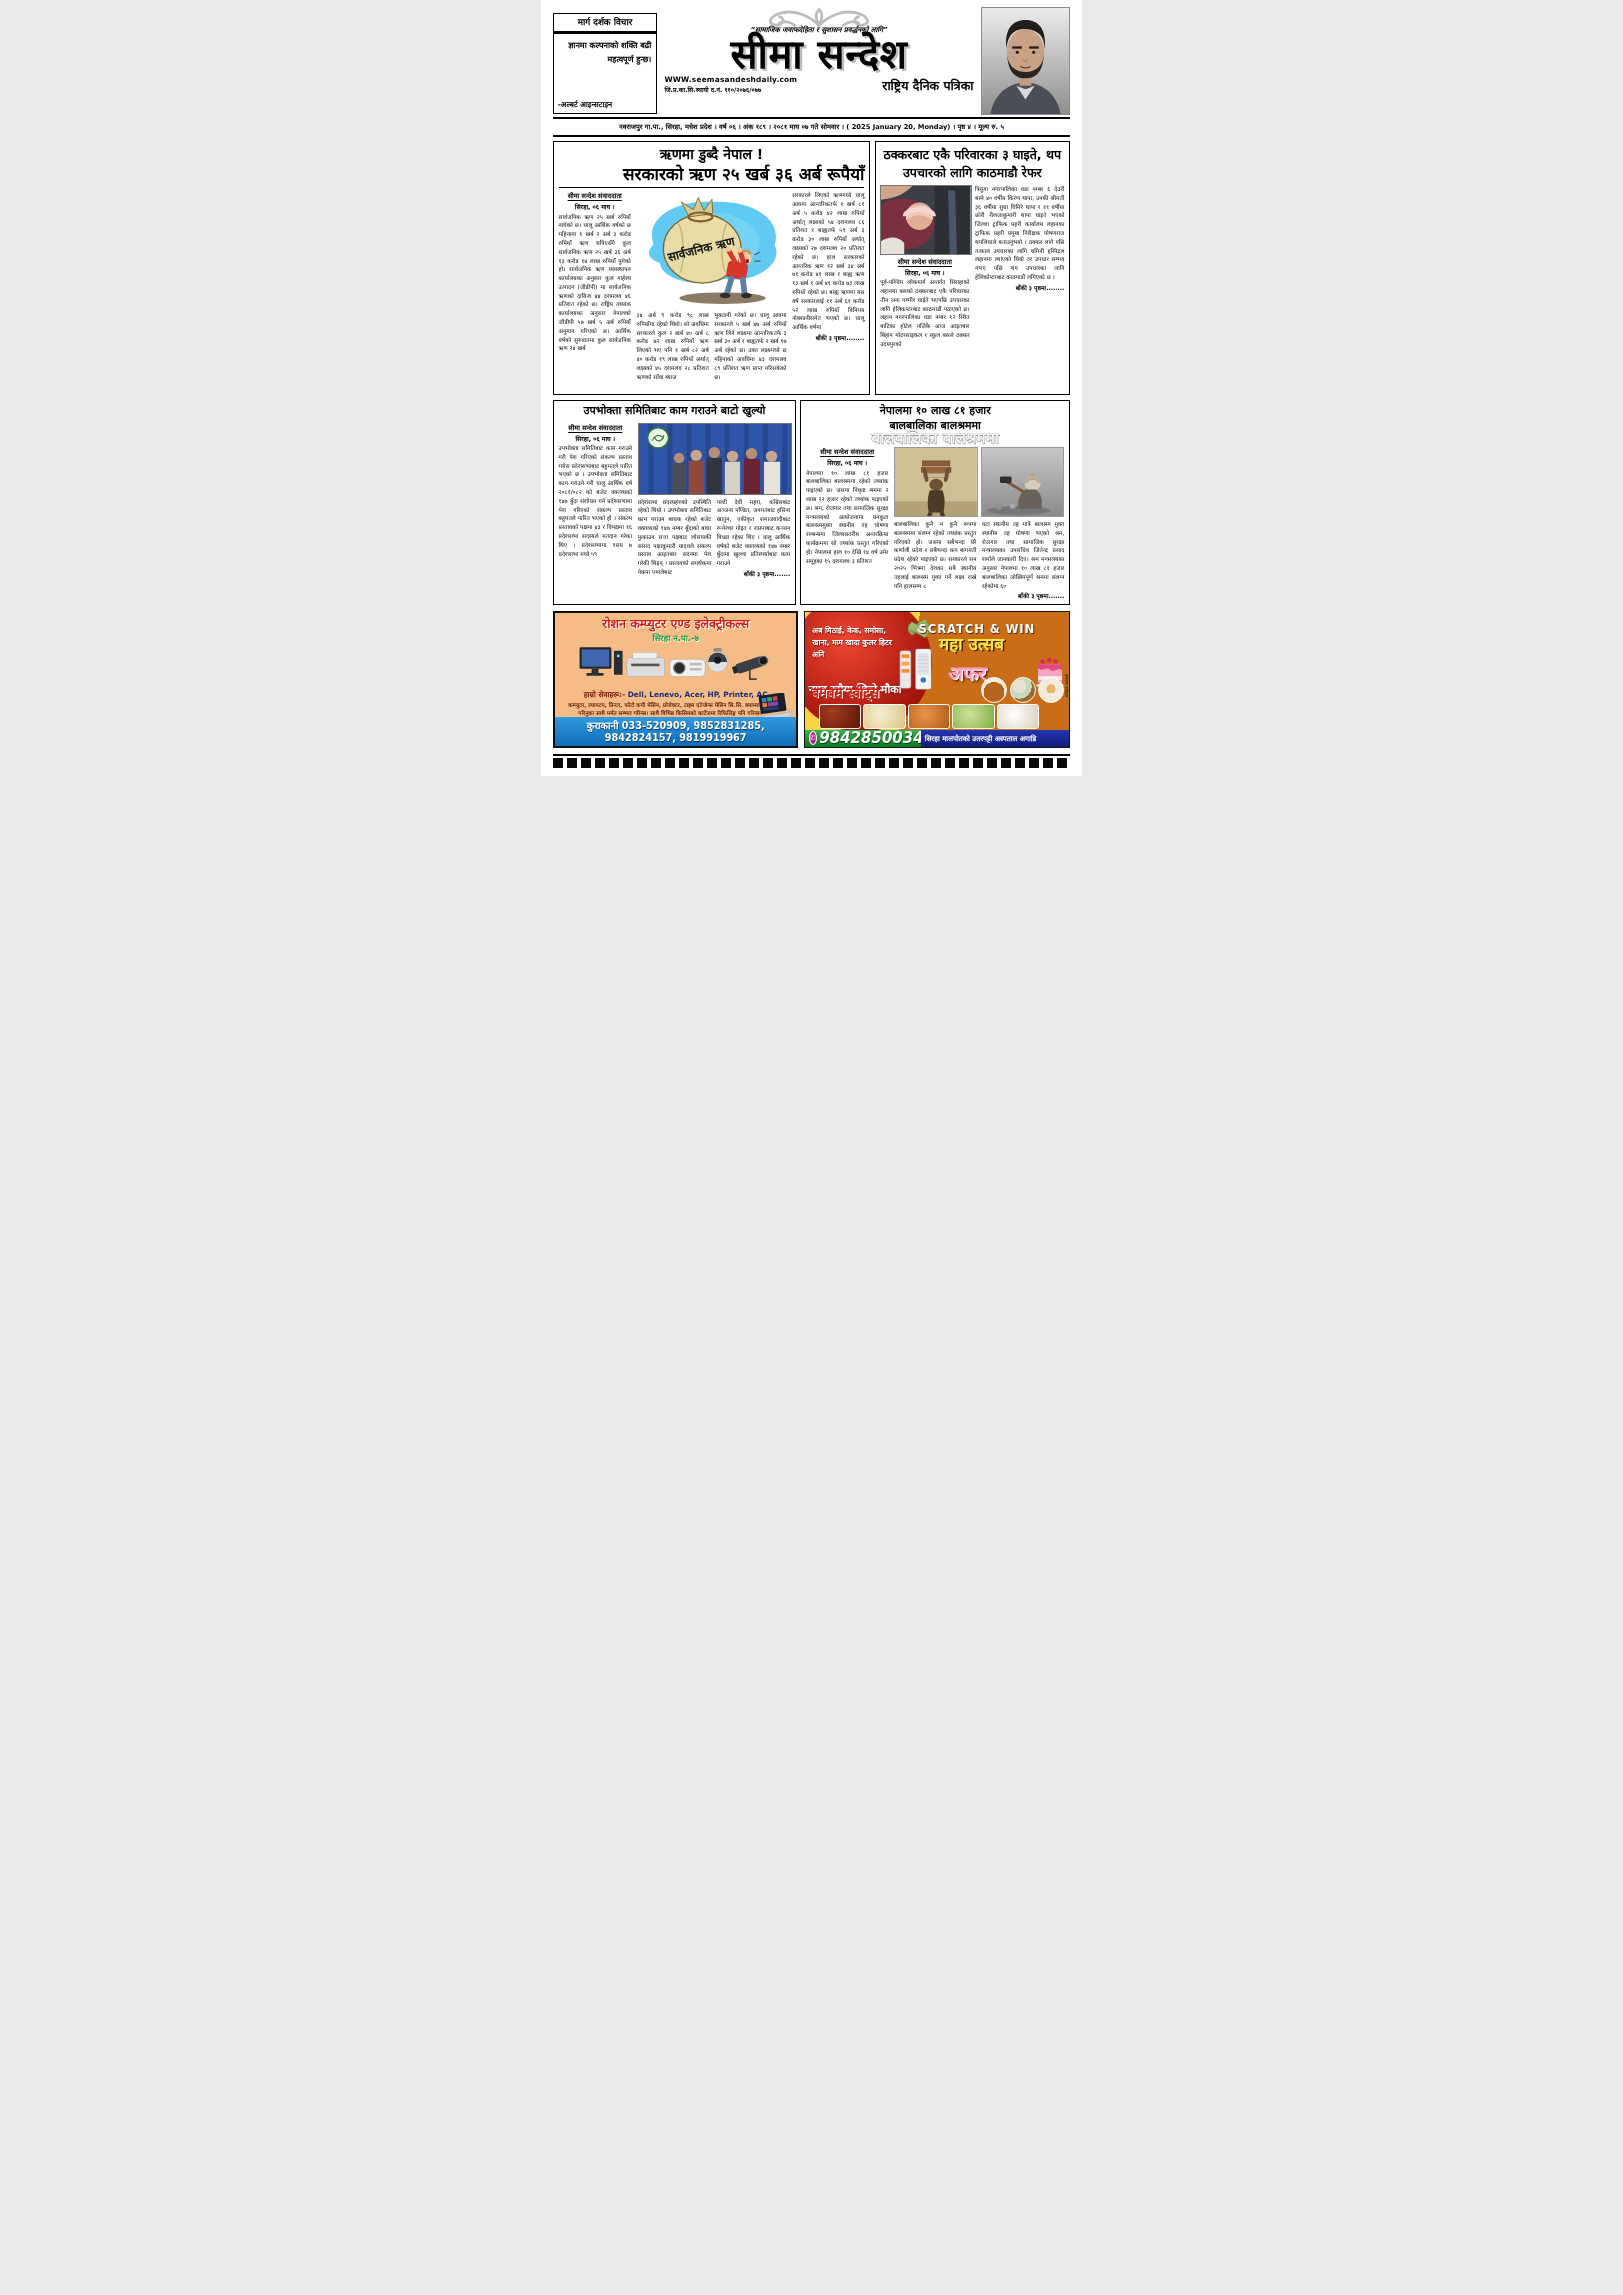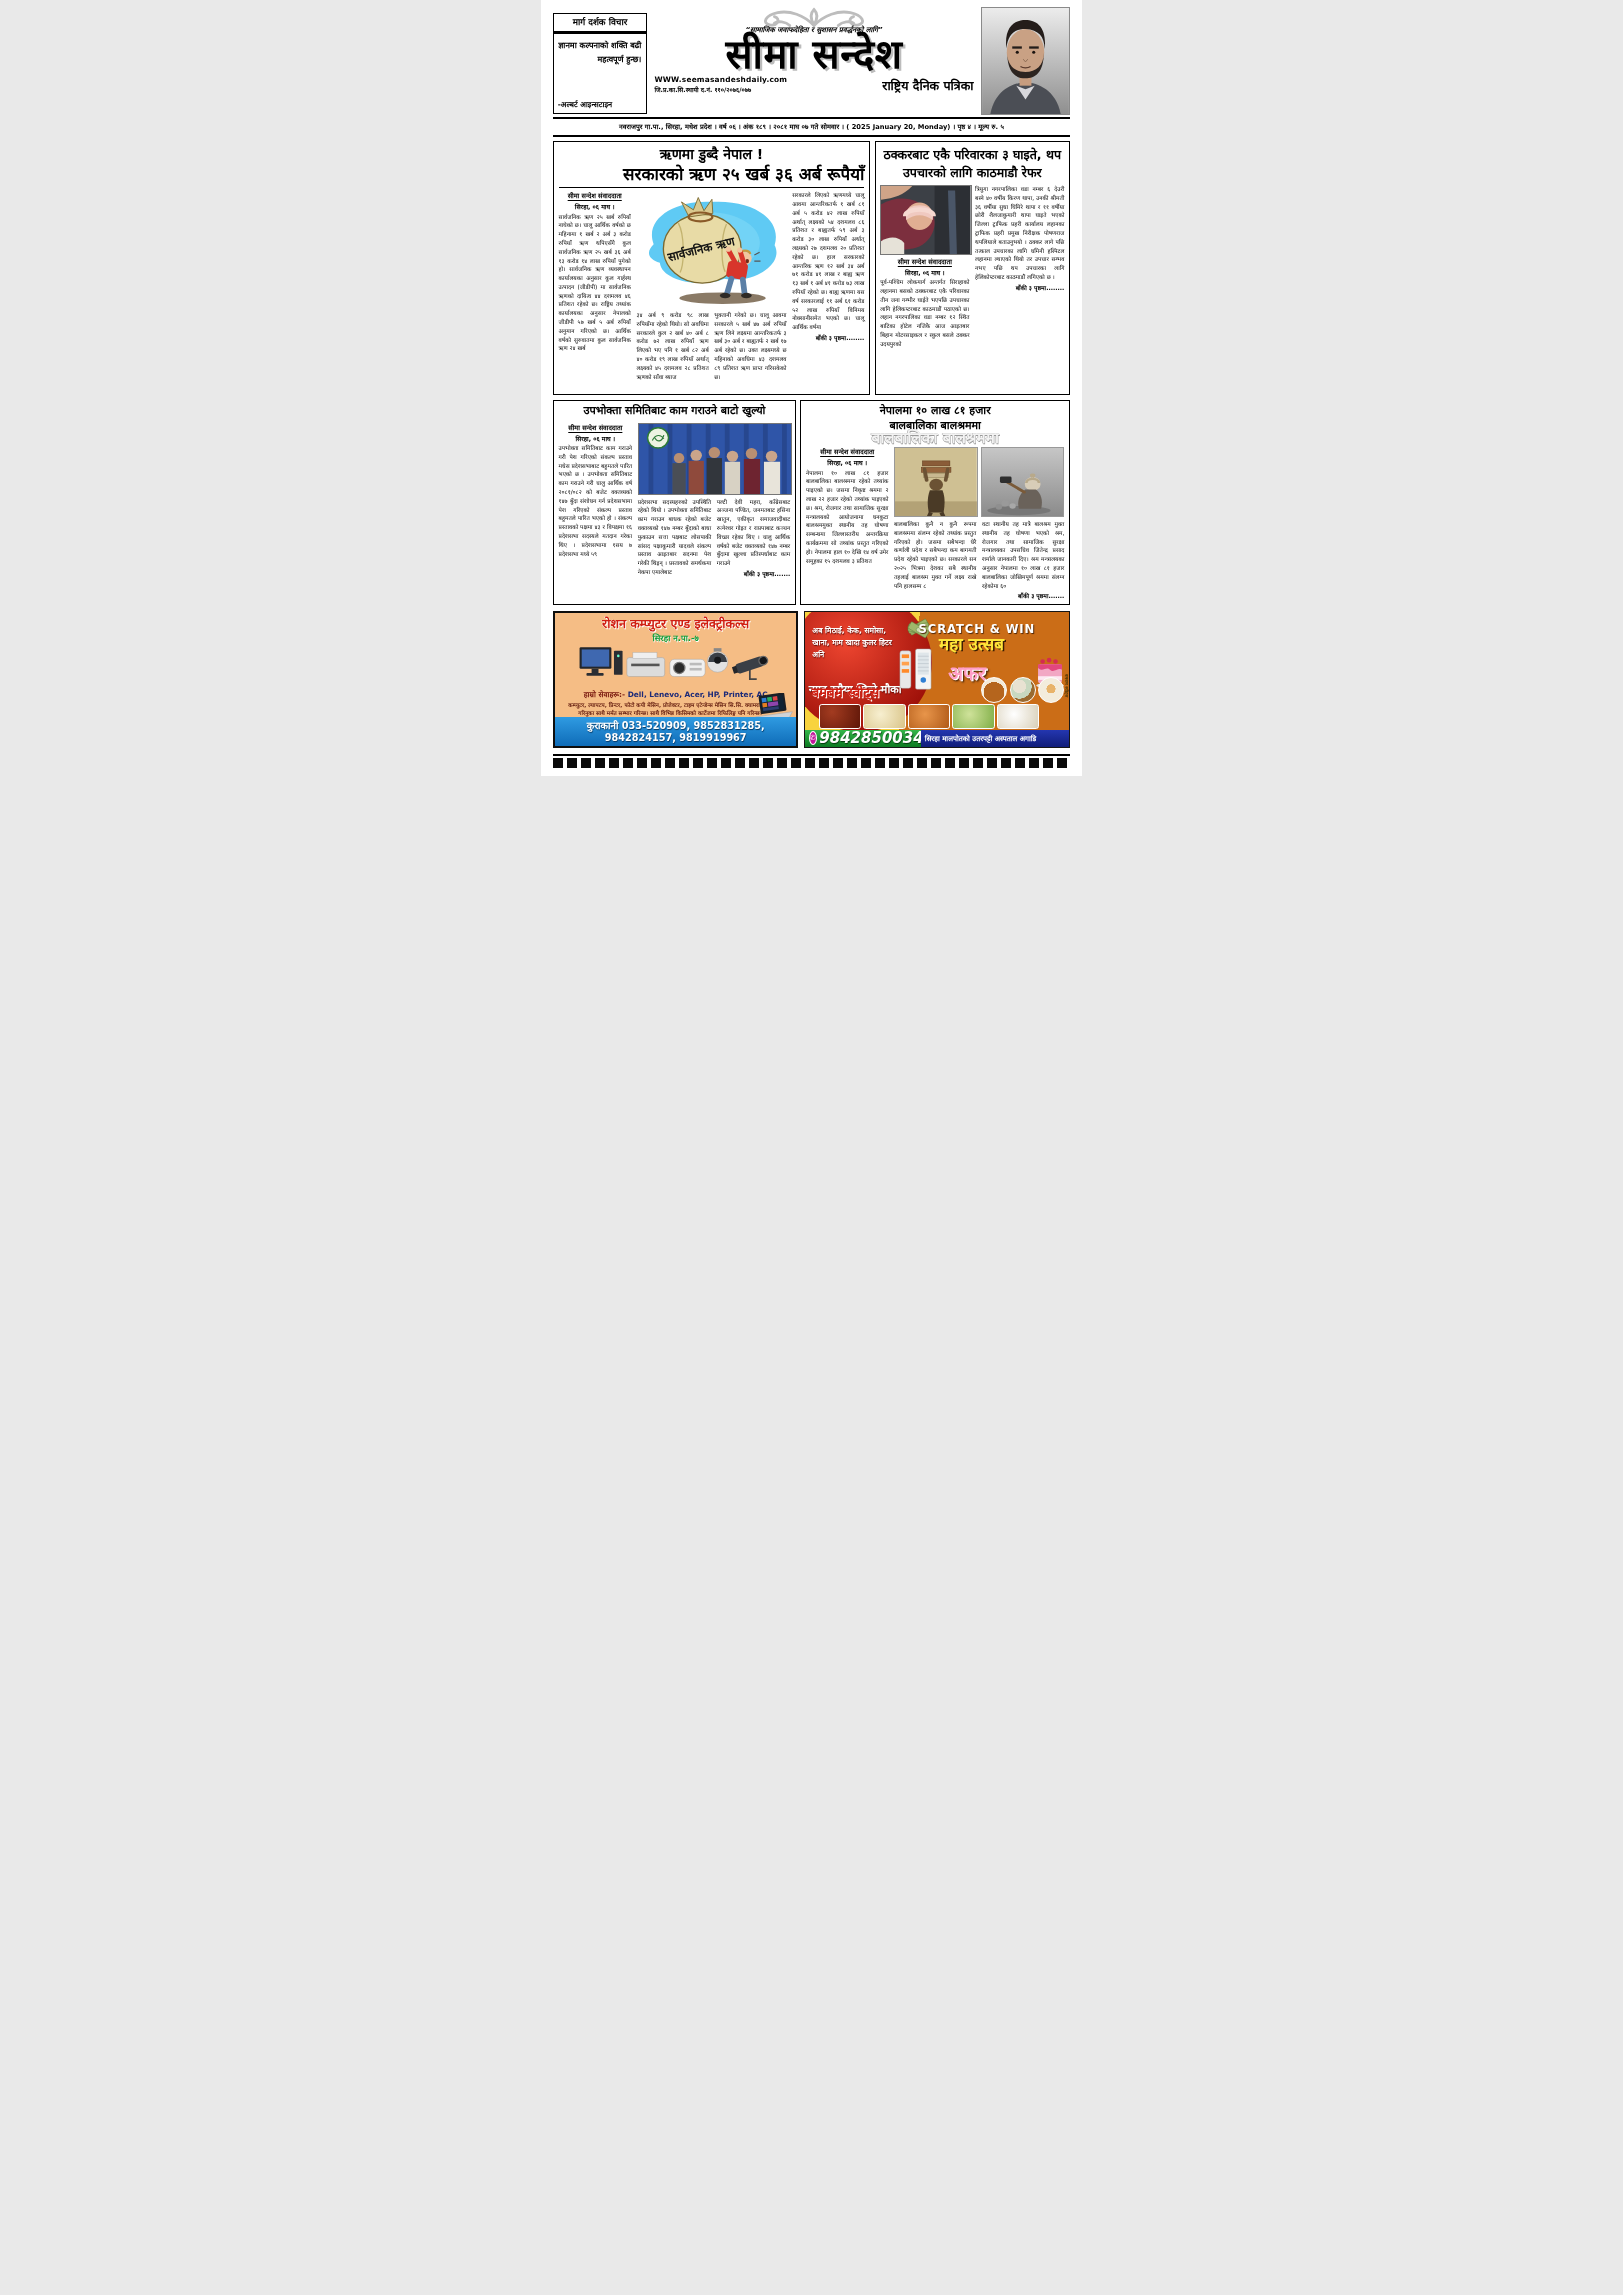--- a/index.html
+++ b/index.html
@@ -1,20 +1,20 @@
 <!DOCTYPE html>
 <html style="font-size:7.4px"><head>
 <meta charset="utf-8">
 <style>
   html,body{margin:0;padding:0;background:#e9e9e9;}
   .page{width:541px;min-height:765px;margin:0 auto;background:#fff;box-sizing:border-box;
         padding:6.5px 12px 8.3px 12px;font-family:"DejaVu Sans",sans-serif;color:#000;position:relative;}
   
   .header{display:flex;gap:4.6px;align-items:stretch;}
-  .guide-box{width:94px;border:1.9px solid #000;margin-top:6.5px;height:101px;display:flex;flex-direction:column;box-sizing:border-box;}
+  .guide-box{width:104px;border:1.9px solid #000;margin-top:6.5px;height:101px;display:flex;flex-direction:column;box-sizing:border-box;}
   .guide-title{font-weight:bold;font-size:8.8px;text-align:center;padding:2.3px 0.9px;border-bottom:3.2px solid #000;}
   .guide-quote{flex:1;padding:5.6px 4.6px 0.9px 3.7px;font-size:8px;font-weight:bold;text-align:right;line-height:1.75;}
   .guide-author{padding:0 4.6px 3.7px 3.7px;font-size:7.4px;font-weight:bold;text-align:left;}
   .masthead{flex:1;text-align:center;position:relative;min-width:0;}
   .ornament{height:21px;overflow:hidden;}
   .slogan{font-size:7px;font-weight:bold;font-style:italic;margin-top:-2.8px;}
   .paper-title{font-size:40px;font-weight:900;line-height:1.02;letter-spacing:0.5px;text-shadow:2.3px 2.3px 0 #bcbcbc;white-space:nowrap;}
   .mast-bottom{display:flex;justify-content:space-between;align-items:flex-end;padding:0.9px 2.8px 0 2.8px;}
   .mast-left{text-align:left;}
   .website{font-weight:bold;font-size:7.4px;letter-spacing:0.2px;color:#000;text-decoration:none;display:block;}

